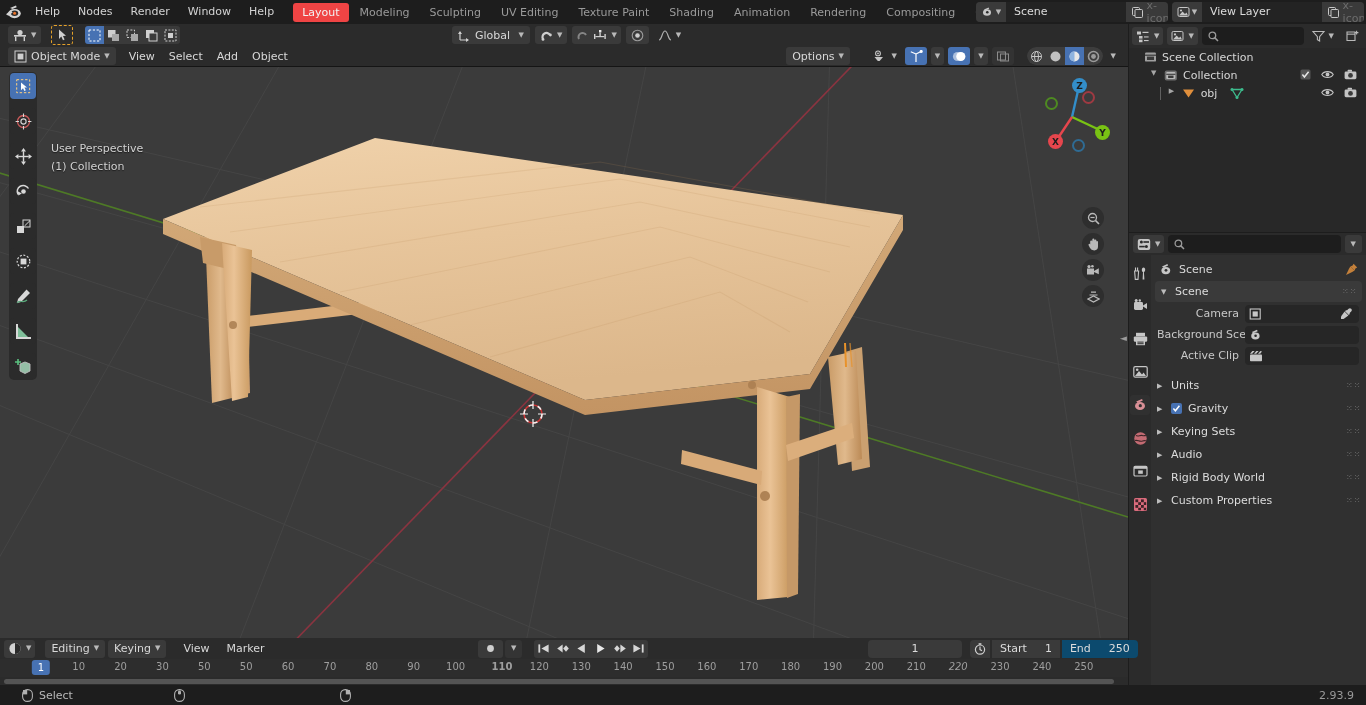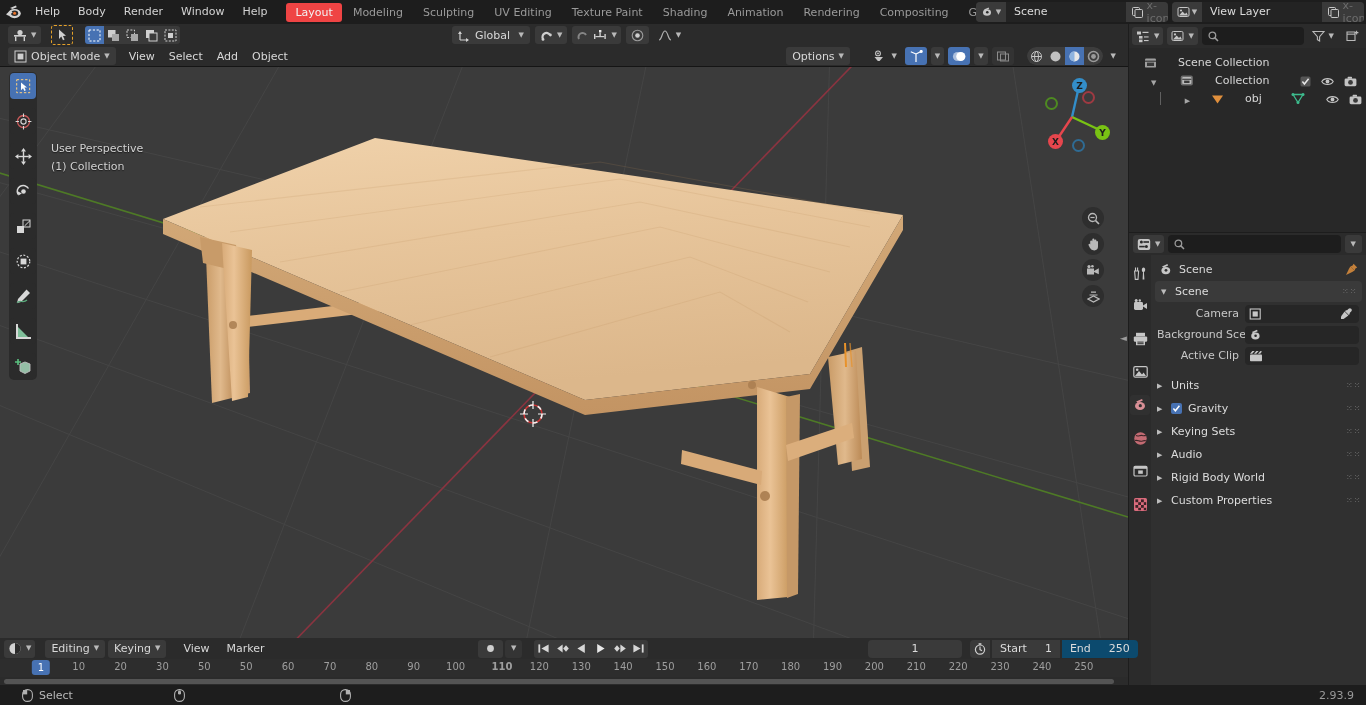--- a/index.html
+++ b/index.html
@@ -61,21 +61,21 @@
   
   #navbtns { position:absolute; right:24px; top:140px; display:flex; flex-direction:column; gap:4px; }
   .navb { width:22px; height:22px; border-radius:50%; background:#2e2e2e; display:flex;
           align-items:center; justify-content:center; }
 
   
   #outliner { position:absolute; left:1129px; top:24px; width:237px; height:208px; background:#282828; }
   #outhdr { height:24px; background:#2b2b2b; display:flex; align-items:center; padding:0 3px; gap:4px; }
   .srch { flex:1; height:18px; background:#1d1d1d; border-radius:4px; display:flex; align-items:center;
           padding:0 6px; gap:4px; }
-  .orow { height:18px; display:flex; align-items:flex-end; font-size:11px; color:#d6d6d6; padding-left:8px; gap:21px; }
+  .orow { height:18px; display:flex; align-items:flex-start; font-size:11px; color:#d6d6d6; padding-left:8px; gap:5px; }
   .orow .rico { display:flex; align-items:center; justify-content:center; width:14px; }
   .orestr { margin-left:auto; display:flex; gap:10px; padding-right:9px; }
 
   
   #props { position:absolute; left:1129px; top:233px; width:237px; height:452px; background:#303030; }
   #prophdr { height:22px; background:#2b2b2b; display:flex; align-items:center; padding:0 4px; gap:4px; }
   #proptabs { position:absolute; left:0; top:22px; width:22px; bottom:0; background:#2b2b2b;
               display:flex; flex-direction:column; align-items:center; padding-top:8px; gap:13px; }
   .ptab { width:20px; height:20px; display:flex; align-items:center; justify-content:center; border-radius:3px; }
   .ptab.on { background:#303030; }
@@ -118,21 +118,21 @@
     <div class="blender-logo">
       <svg width="17" height="15" viewBox="0 0 17 15">
         <path d="M5 3 L11 0.6 L11.7 2.2 L7.5 4 Z" fill="#d4d4d4"></path>
         <ellipse cx="9.5" cy="8.6" rx="6.3" ry="4.6" fill="#d4d4d4"></ellipse>
         <ellipse cx="9.6" cy="8.2" rx="3.6" ry="2.7" fill="#2b2b2b"></ellipse>
         <circle cx="9.6" cy="8.2" r="1.5" fill="#e8722a"></circle>
         <path d="M1 9.2 L5.6 5.4 L7.6 7.4 L3.4 10.8 Z" fill="#d4d4d4"></path>
       </svg>
     </div>
     <div class="menu-item">Help</div>
-    <div class="menu-item">Body</div>
+    <div class="menu-item">Nodes</div>
     <div class="menu-item">Render</div>
     <div class="menu-item">Window</div>
     <div class="menu-item">Help</div>
 
     <div id="wstabs">
       <div class="wstab active">Layout</div>
       <div class="wstab">Modeling</div>
       <div class="wstab">Sculpting</div>
       <div class="wstab">UV Editing</div>
       <div class="wstab">Texture Paint</div>
@@ -1017,21 +1017,21 @@
         <div class="tick" style="left: 539.372px;">120</div>
         <div class="tick" style="left: 581.252px;">130</div>
         <div class="tick" style="left: 623.132px;">140</div>
         <div class="tick" style="left: 665.012px;">150</div>
         <div class="tick" style="left: 706.892px;">160</div>
         <div class="tick" style="left: 748.772px;">170</div>
         <div class="tick" style="left: 790.652px;">180</div>
         <div class="tick" style="left: 832.532px;">190</div>
         <div class="tick" style="left: 874.412px;">200</div>
         <div class="tick" style="left: 916.292px;">210</div>
-        <div class="tick" style="left: 958.172px;">220</div>
+        <div class="tick" style="left: 958.172px; font-style: italic;">220</div>
         <div class="tick" style="left: 1000.05px;">230</div>
         <div class="tick" style="left: 1041.93px;">240</div>
         <div class="tick" style="left: 1083.81px;">250</div>
       </div>
     <div id="tlscroll"></div>
   </div>
 
   <div id="status">
     <div style="display:flex;align-items:center;gap:6px;margin-left:22px;">
       <span>

